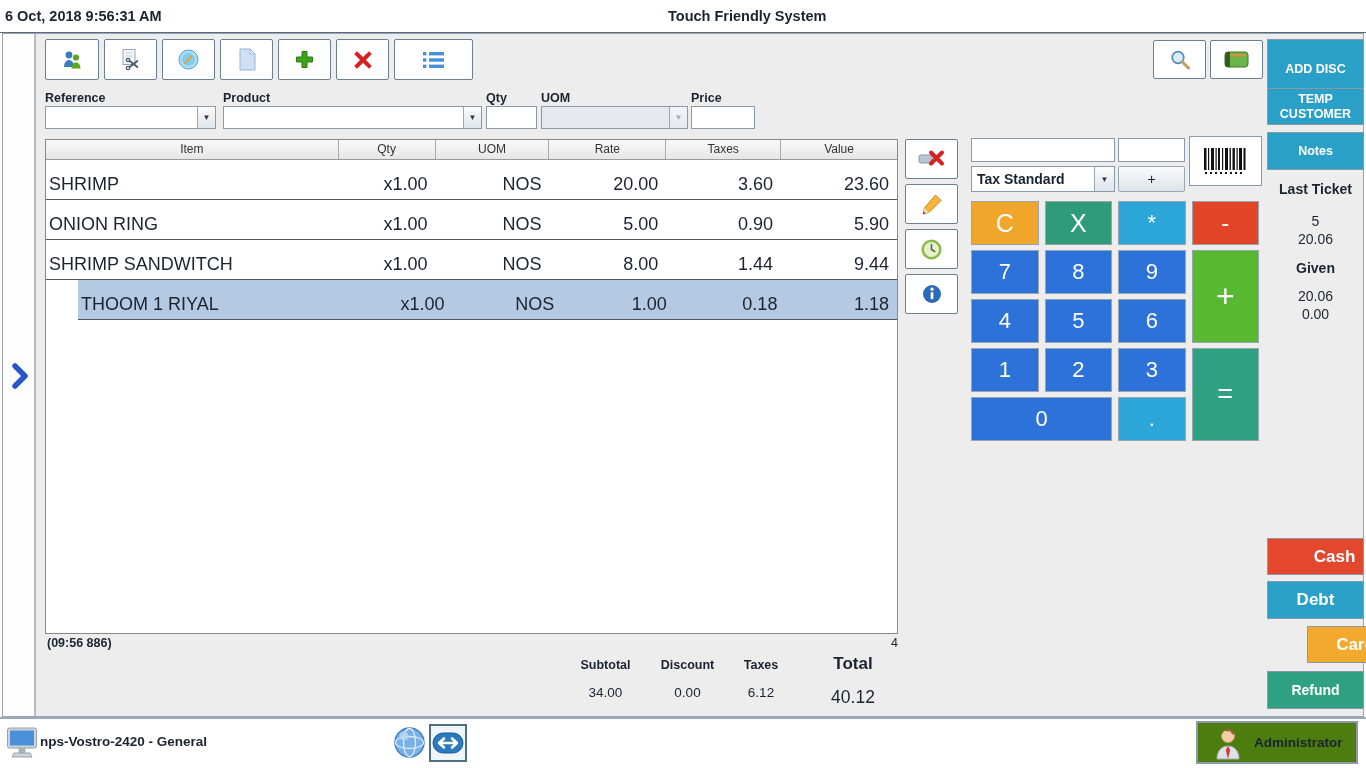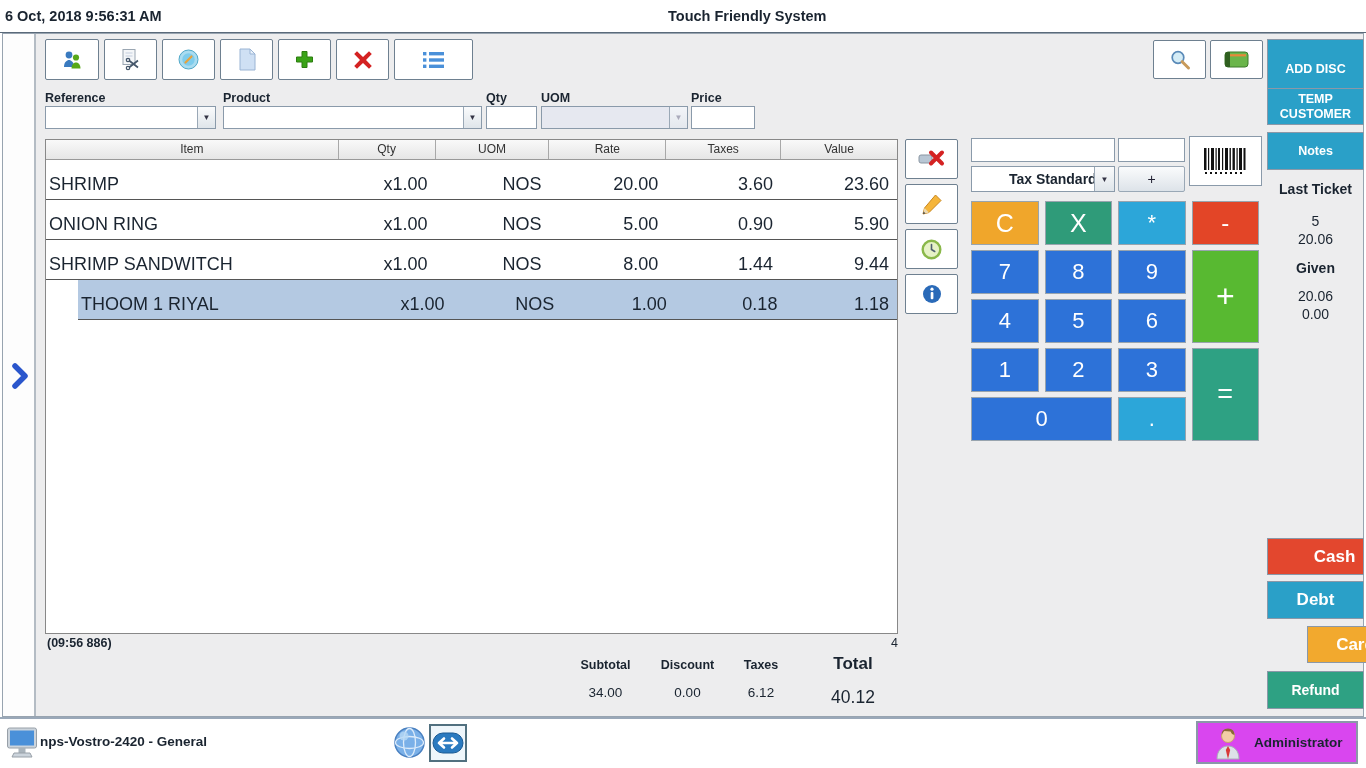--- a/index.html
+++ b/index.html
@@ -79,21 +79,21 @@
   .pay-debt { background:var(--action-blue,#2AA0C8); font-size:17px; }
   .pay-card { background:var(--card-orange,#F2A92E); font-size:17px;margin-left:40px; }
   .pay-refund { background:var(--equals-teal,#2EA183); font-size:14px; }
 
   
   .statusbar { position:absolute; left:0; top:717px; width:1366px; height:51px; background:#fff; border-top:2px solid #9aa8b8; }
   .terminal-name { position:absolute; left:40px; top:15px; font-size:13.5px; font-weight:bold; }
   .monitor { position:absolute; left:6px; top:5px; }
   .globe { position:absolute; left:393px; top:7px; }
   .remote { position:absolute; left:429px; top:5px; width:38px; height:38px; border:2px solid #51707f; background:#eef6fb; display:flex; align-items:center; justify-content:center; cursor:pointer; }
-  .adminbox { position:absolute; right:8px; top:2px; width:162px; height:43px; border:2px solid #8a98a8; background:#d946ef; display:flex; align-items:center; cursor:pointer;text-align:right; }
+  .adminbox { position:absolute; right:8px; top:2px; width:162px; height:43px; border:2px solid #8a98a8; background:#4d7c0f; display:flex; align-items:center; cursor:pointer;text-align:right; }
   .adminbox .uname { font-size:13.5px; font-weight:bold; margin-left:10px; }
 </style>
 </head>
 <body>
 
 <div class="app">
 
   <div class="topbar">
     <span class="datetime">6 Oct, 2018 9:56:31 AM</span>
     <span class="apptitle">Touch Friendly System</span>
@@ -307,21 +307,21 @@
             <rect x="8" y="26" width="2" height="2"></rect>
           <rect x="13" y="26" width="2" height="2"></rect>
             <rect x="18" y="26" width="2" height="2"></rect>
           <rect x="23" y="26" width="2" height="2"></rect>
             <rect x="28" y="26" width="2" height="2"></rect>
           <rect x="33" y="26" width="2" height="2"></rect>
             <rect x="38" y="26" width="2" height="2"></rect>
         </g>
       </svg>
     </div>
-    <div class="combo" style="left:968px;top:132px;width:144px;height:26px;padding-left:32px;">
+    <div class="combo" style="left:968px;top:132px;width:144px;height:26px;">
       <span class="combo-text" style="font-size:14px;">Tax Standard</span>
       <span class="combo-arrow" style="width:20px;">▼</span>
     </div>
     <div class="plus-btn">+</div>
 
     <div class="numpad">
       <div class="key orange">C</div>
       <div class="key teal">X</div>
       <div class="key cyan">*</div>
       <div class="key red">-</div>

